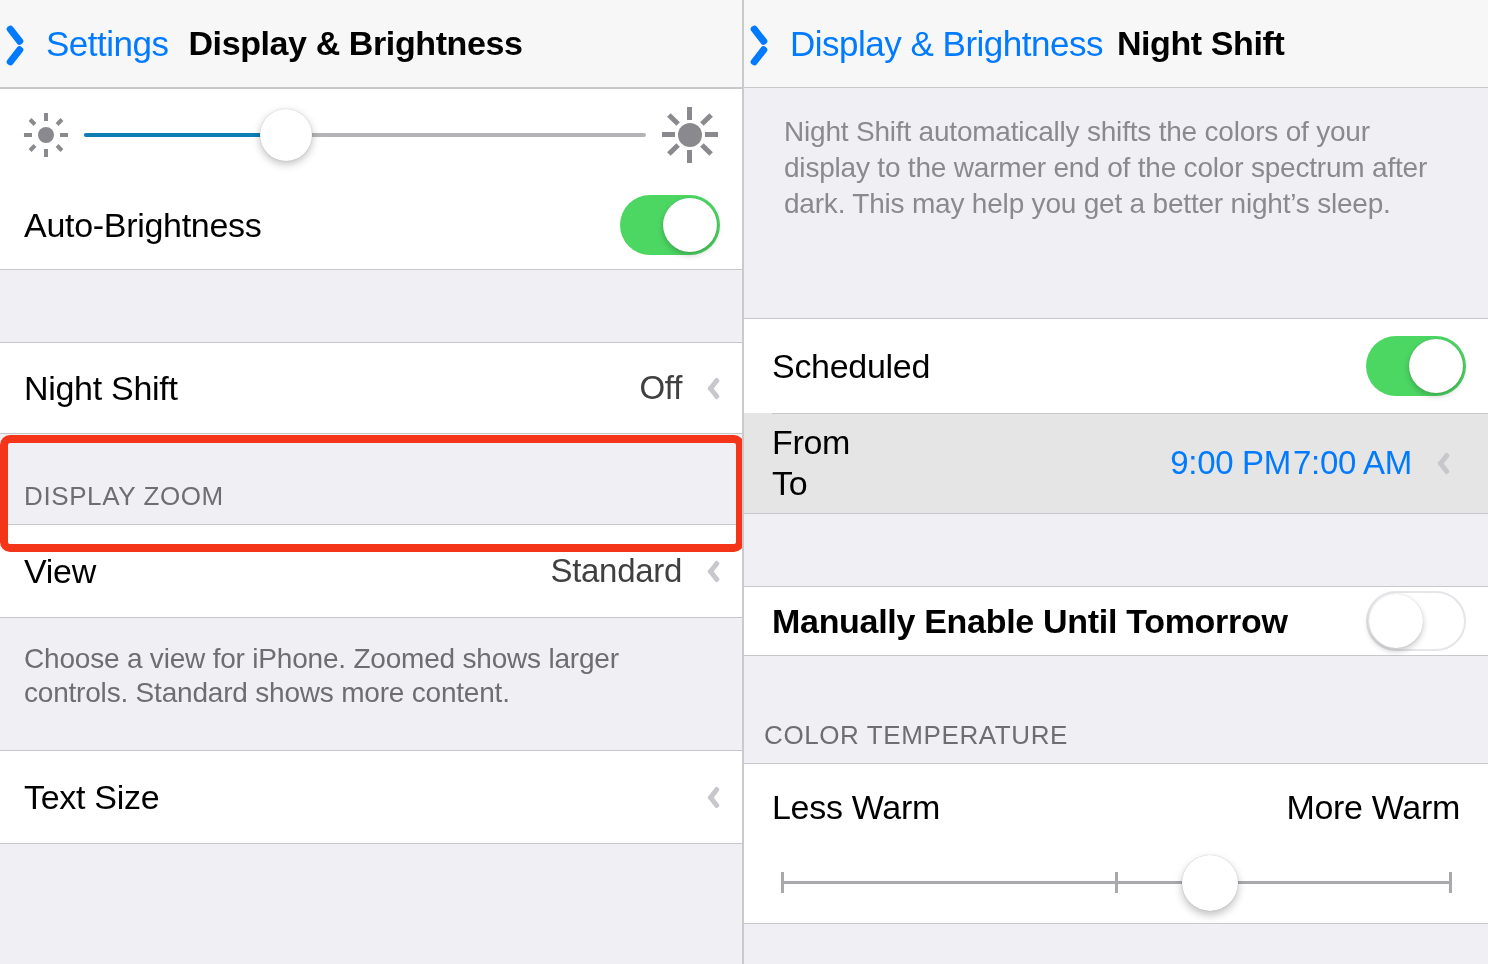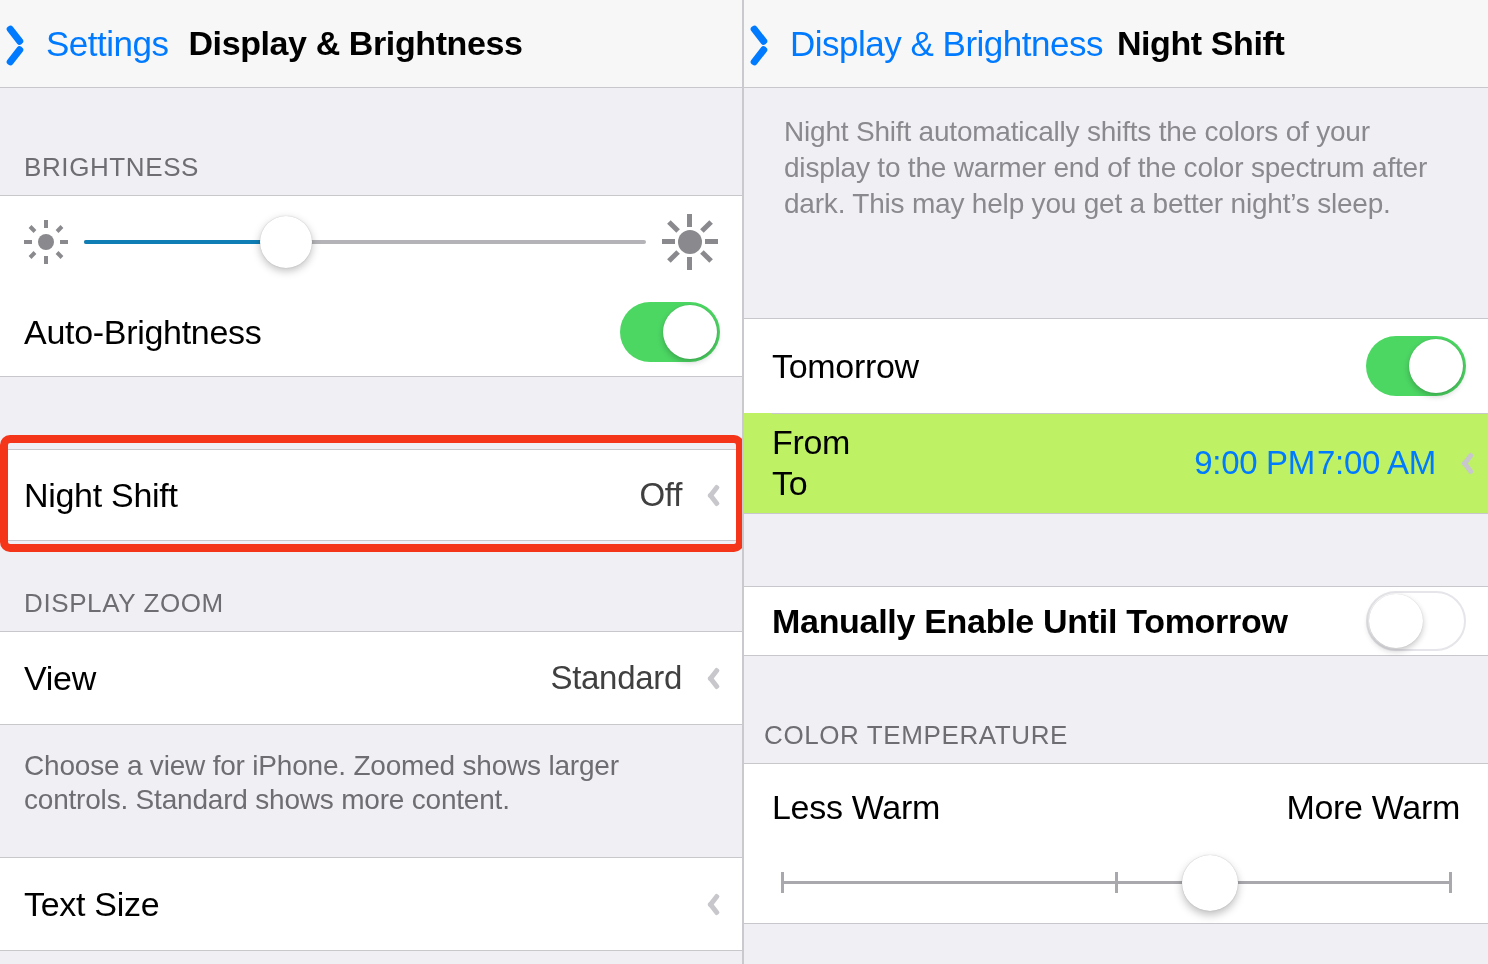--- a/index.html
+++ b/index.html
@@ -121,22 +121,22 @@
     padding: 24px 40px 0 24px;
   }
   .desc-note {
     background: #EFEFF4; color: #8A8A8E;
     font-size: 28px; line-height: 1.28; letter-spacing: -0.2px;
     padding: 26px 28px 0 40px;
   }
 
   
   .fromto-row {
-    position: relative; background: #bef264; display: flex; align-items: center;
-    padding: 0 14px 0 28px; height: 100px;
+    position: relative; background: #e5e5e5; display: flex; align-items: center;
+    padding: 0 38px 0 28px; height: 100px;
   }
   .fromto-row::before {
     content: ""; position: absolute; left: 28px; right: 0; top: 0;
     height: 1px; background: #C8C7CC;
   }
   .fromto-labels { display: flex; flex-direction: column; gap: 2px; }
   .fromto-values { margin-left: auto; display: flex; flex-direction: row; gap: 2px; align-items: flex-end; }
 
   
   .temp-block { background: #FFFFFF; padding: 24px 0 0 0; }
@@ -166,21 +166,20 @@
 <div class="screen">
 
   <div class="panel panel-left">
 
     <div class="navbar">
       <div class="back-chevron"></div>
       <span class="back-label">Settings</span>
       <span class="nav-title gap-left">Display &amp; Brightness</span>
     </div>
 
-    <div class="section-header" style="height:107px;">BRIGHTNESS</div>
 
     <div class="group">
       <div class="slider-row">
         <div class="sun sun-small">
           <span class="core"></span>
           <span class="ray" style="width:4px;height:8px;left:20px;top:0px;"></span>
           <span class="ray" style="width:4px;height:8px;left:20px;top:36px;"></span>
           <span class="ray" style="width:8px;height:4px;left:0px;top:20px;"></span>
           <span class="ray" style="width:8px;height:4px;left:36px;top:20px;"></span>
           <span class="ray" style="width:7px;height:4px;left:5px;top:7px;transform:rotate(45deg);"></span>
@@ -258,21 +257,21 @@
     <div class="navbar">
       <div class="back-chevron"></div>
       <span class="back-label">Display &amp; Brightness</span>
       <span class="nav-title gap-small">Night Shift</span>
     </div>
 
     <div class="desc-note" style="height:230px;">Night Shift automatically shifts the colors of your display to the warmer end of the color spectrum after dark. This may help you get a better night’s sleep.</div>
 
     <div class="group">
       <div class="row" style="height:94px; padding-left:28px;">
-        <span class="row-label">Tomorrow</span>
+        <span class="row-label">Scheduled</span>
         <div class="row-right">
           <div class="toggle on">
             <span class="knob"></span>
           </div>
         </div>
       </div>
 
       <div class="fromto-row">
         <div class="fromto-labels">
           <span class="row-label">From</span>

